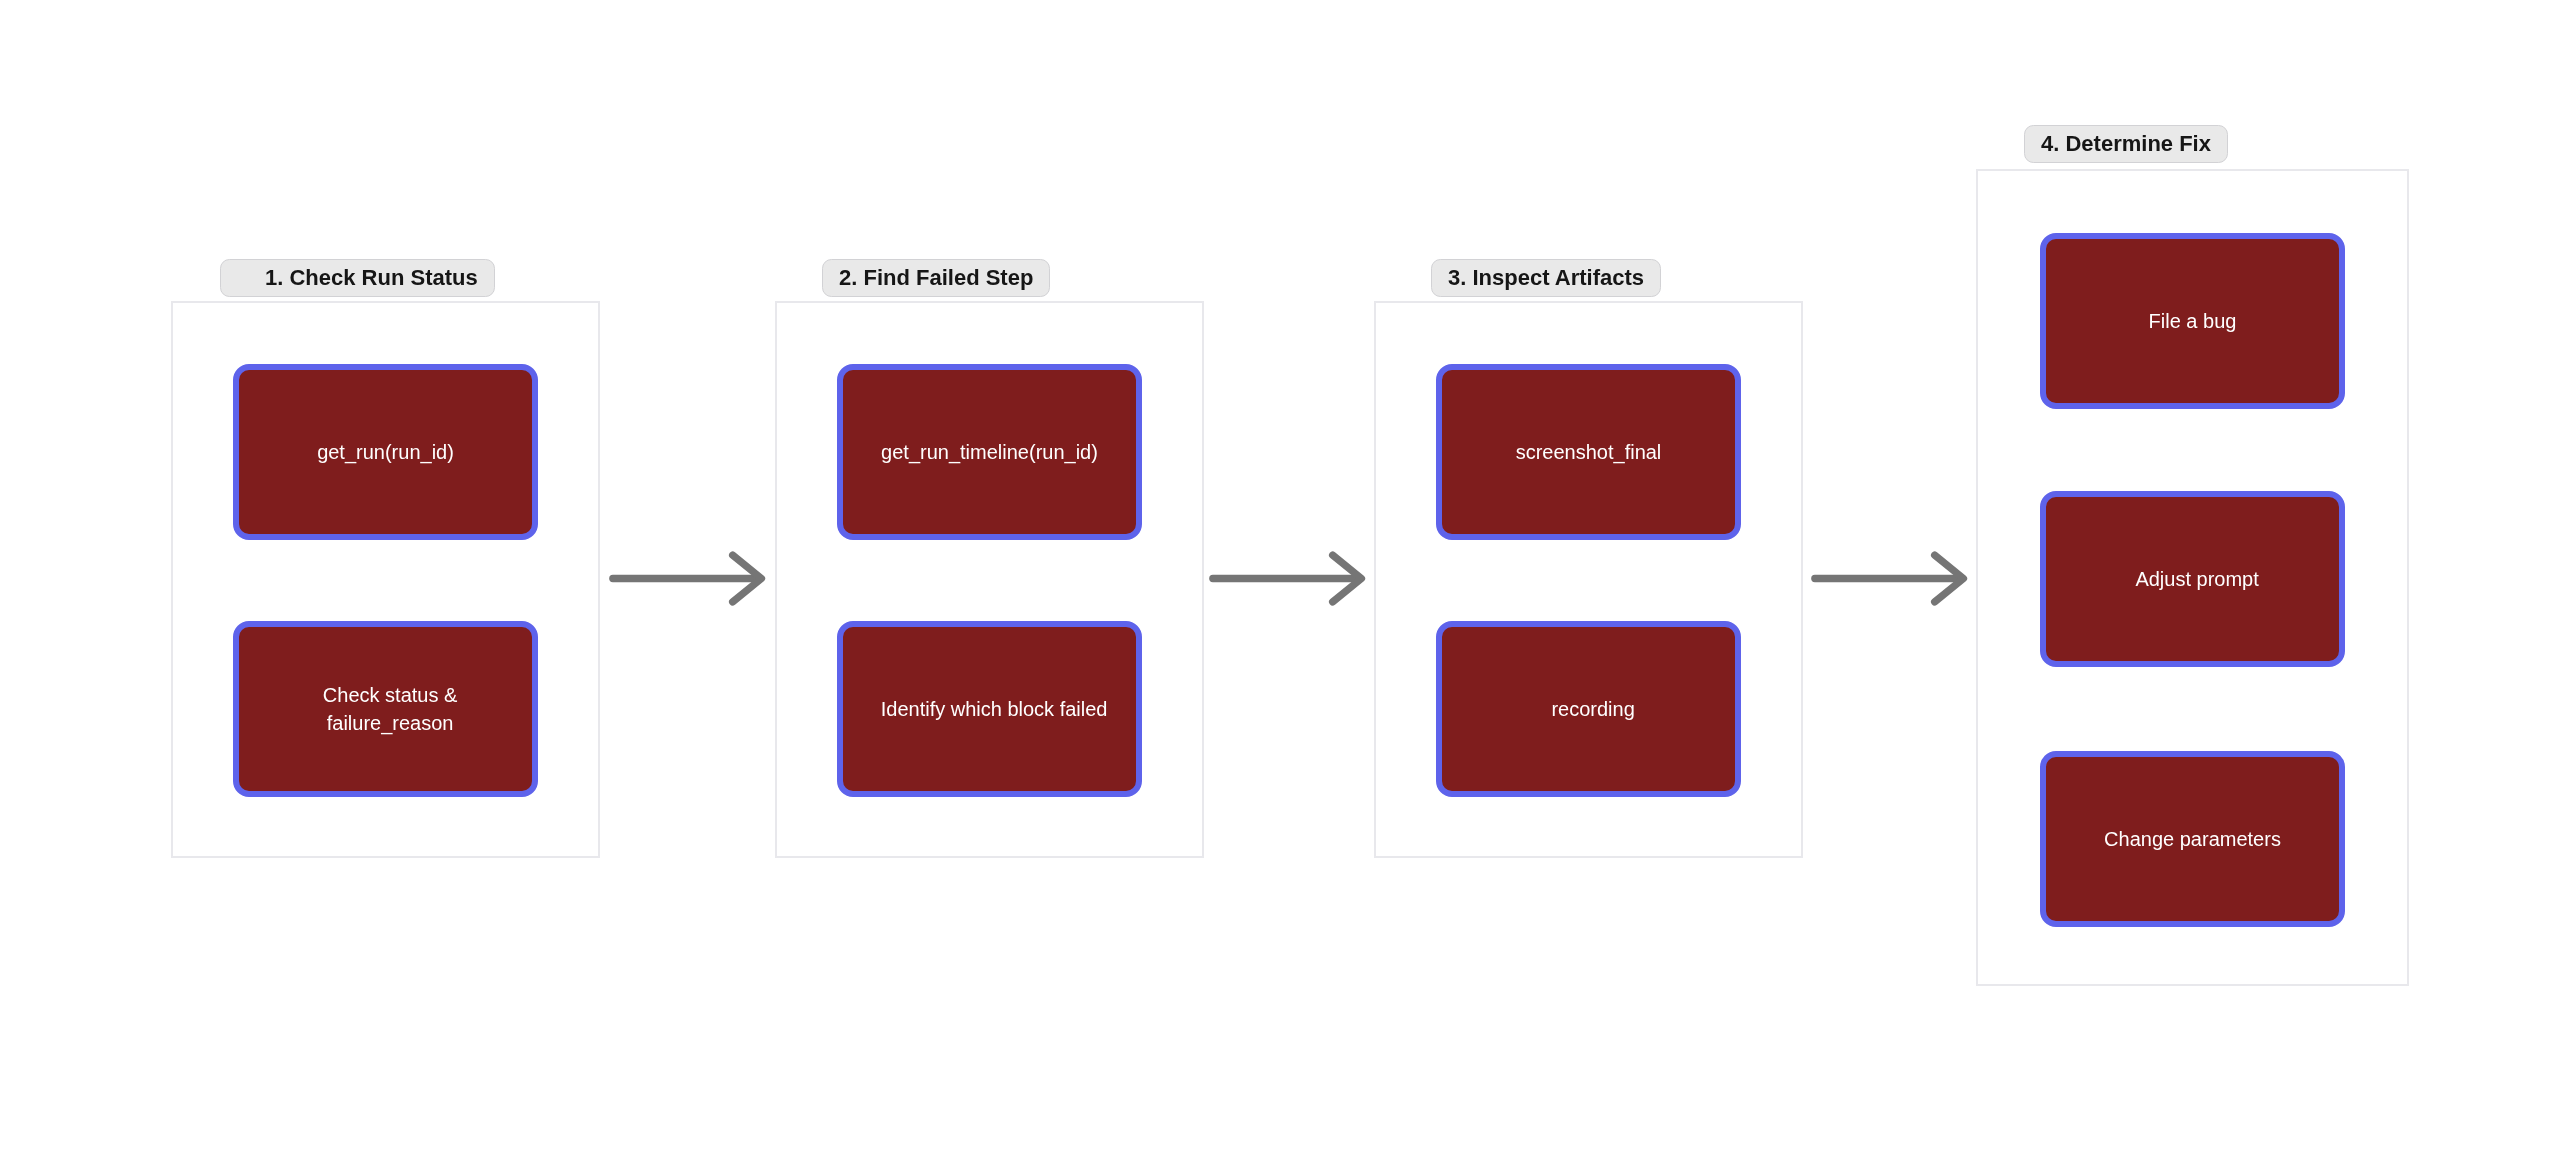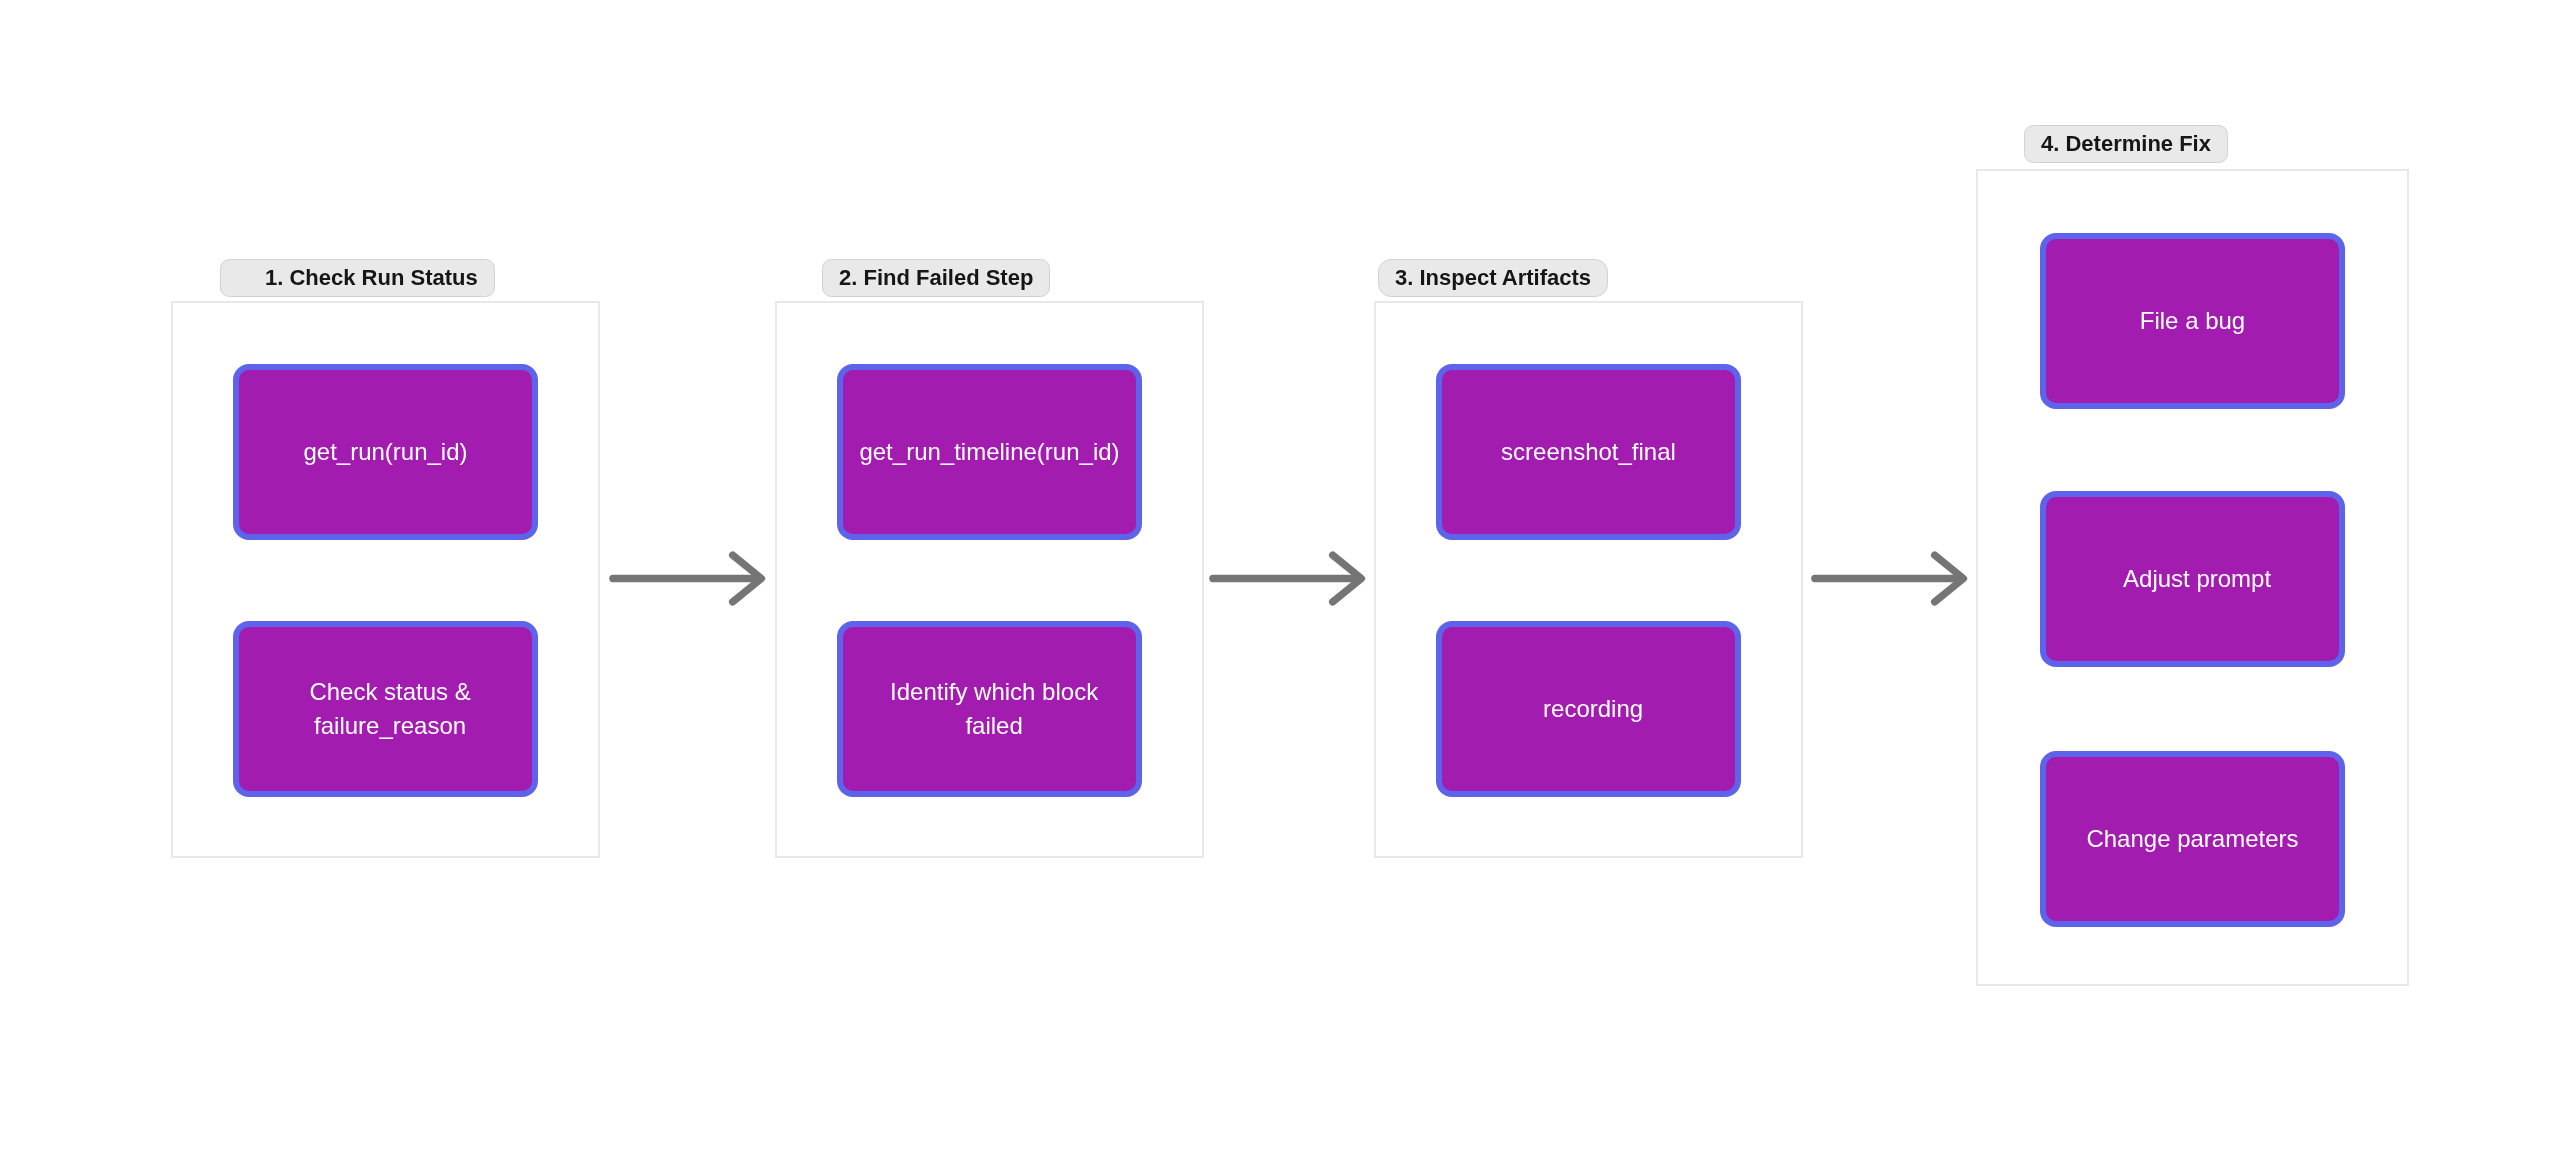--- a/index.html
+++ b/index.html
@@ -39,35 +39,35 @@
     padding: 4.7px 16px;
     font-size: 22px;
     line-height: 1.2;
     font-weight: 600;
     color: #161616;
     white-space: nowrap;
     margin-left: 48px;
   }
   #gpill-1 { left: 172px;  top: 259px; padding-left: 44px; }
   #gpill-2 { left: 774px; top: 259px; }
-  #gpill-3 { left: 1330px; top: 259px; border-radius: 13px; }
+  #gpill-3 { left: 1383px; top: 259px; }
   #gpill-4 { left: 1976px; top: 125px; }
 
   
   .node {
     position: absolute;
     left: 60px;
     width: 305px;
     height: 176px;
     box-sizing: border-box;
-    background: #a21caf;
+    background: #7f1d1d;
     border: 6px solid #5e63eb;
     border-radius: 16px;
     color: #ffffff;
-    font-size: 24px;
+    font-size: 20px;
     line-height: 1.4;
     display: flex;
     align-items: center;
     justify-content: center;
     text-align: center;
     padding: 0 14.8px;
     cursor: default;
   }
   .node.row-1 { top: 61px; }
   .node.row-2 { top: 318px; padding-left: 24px; }

